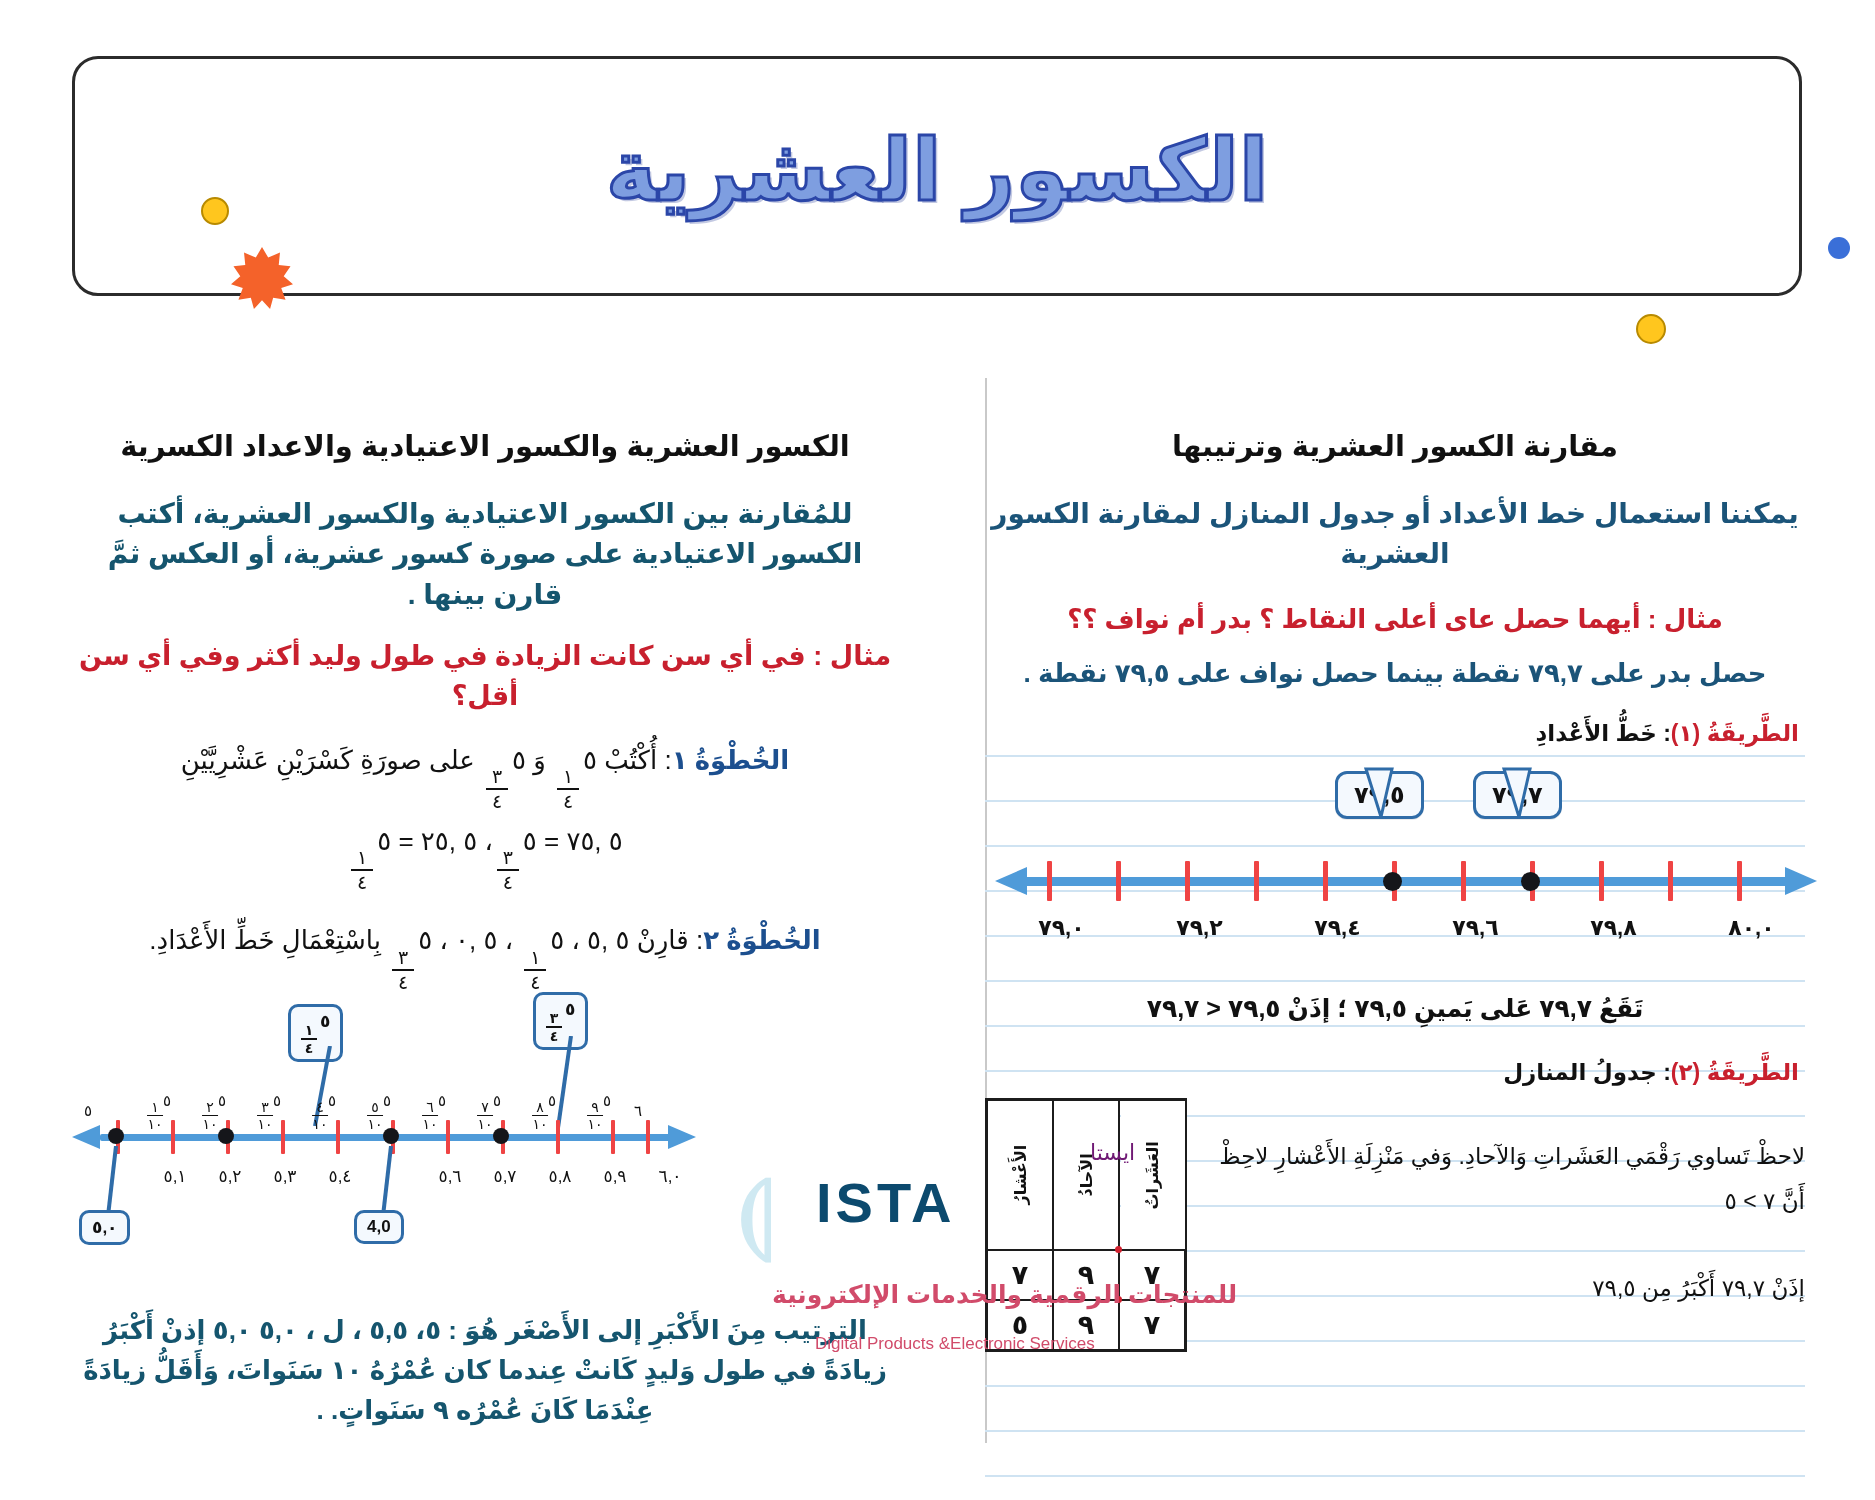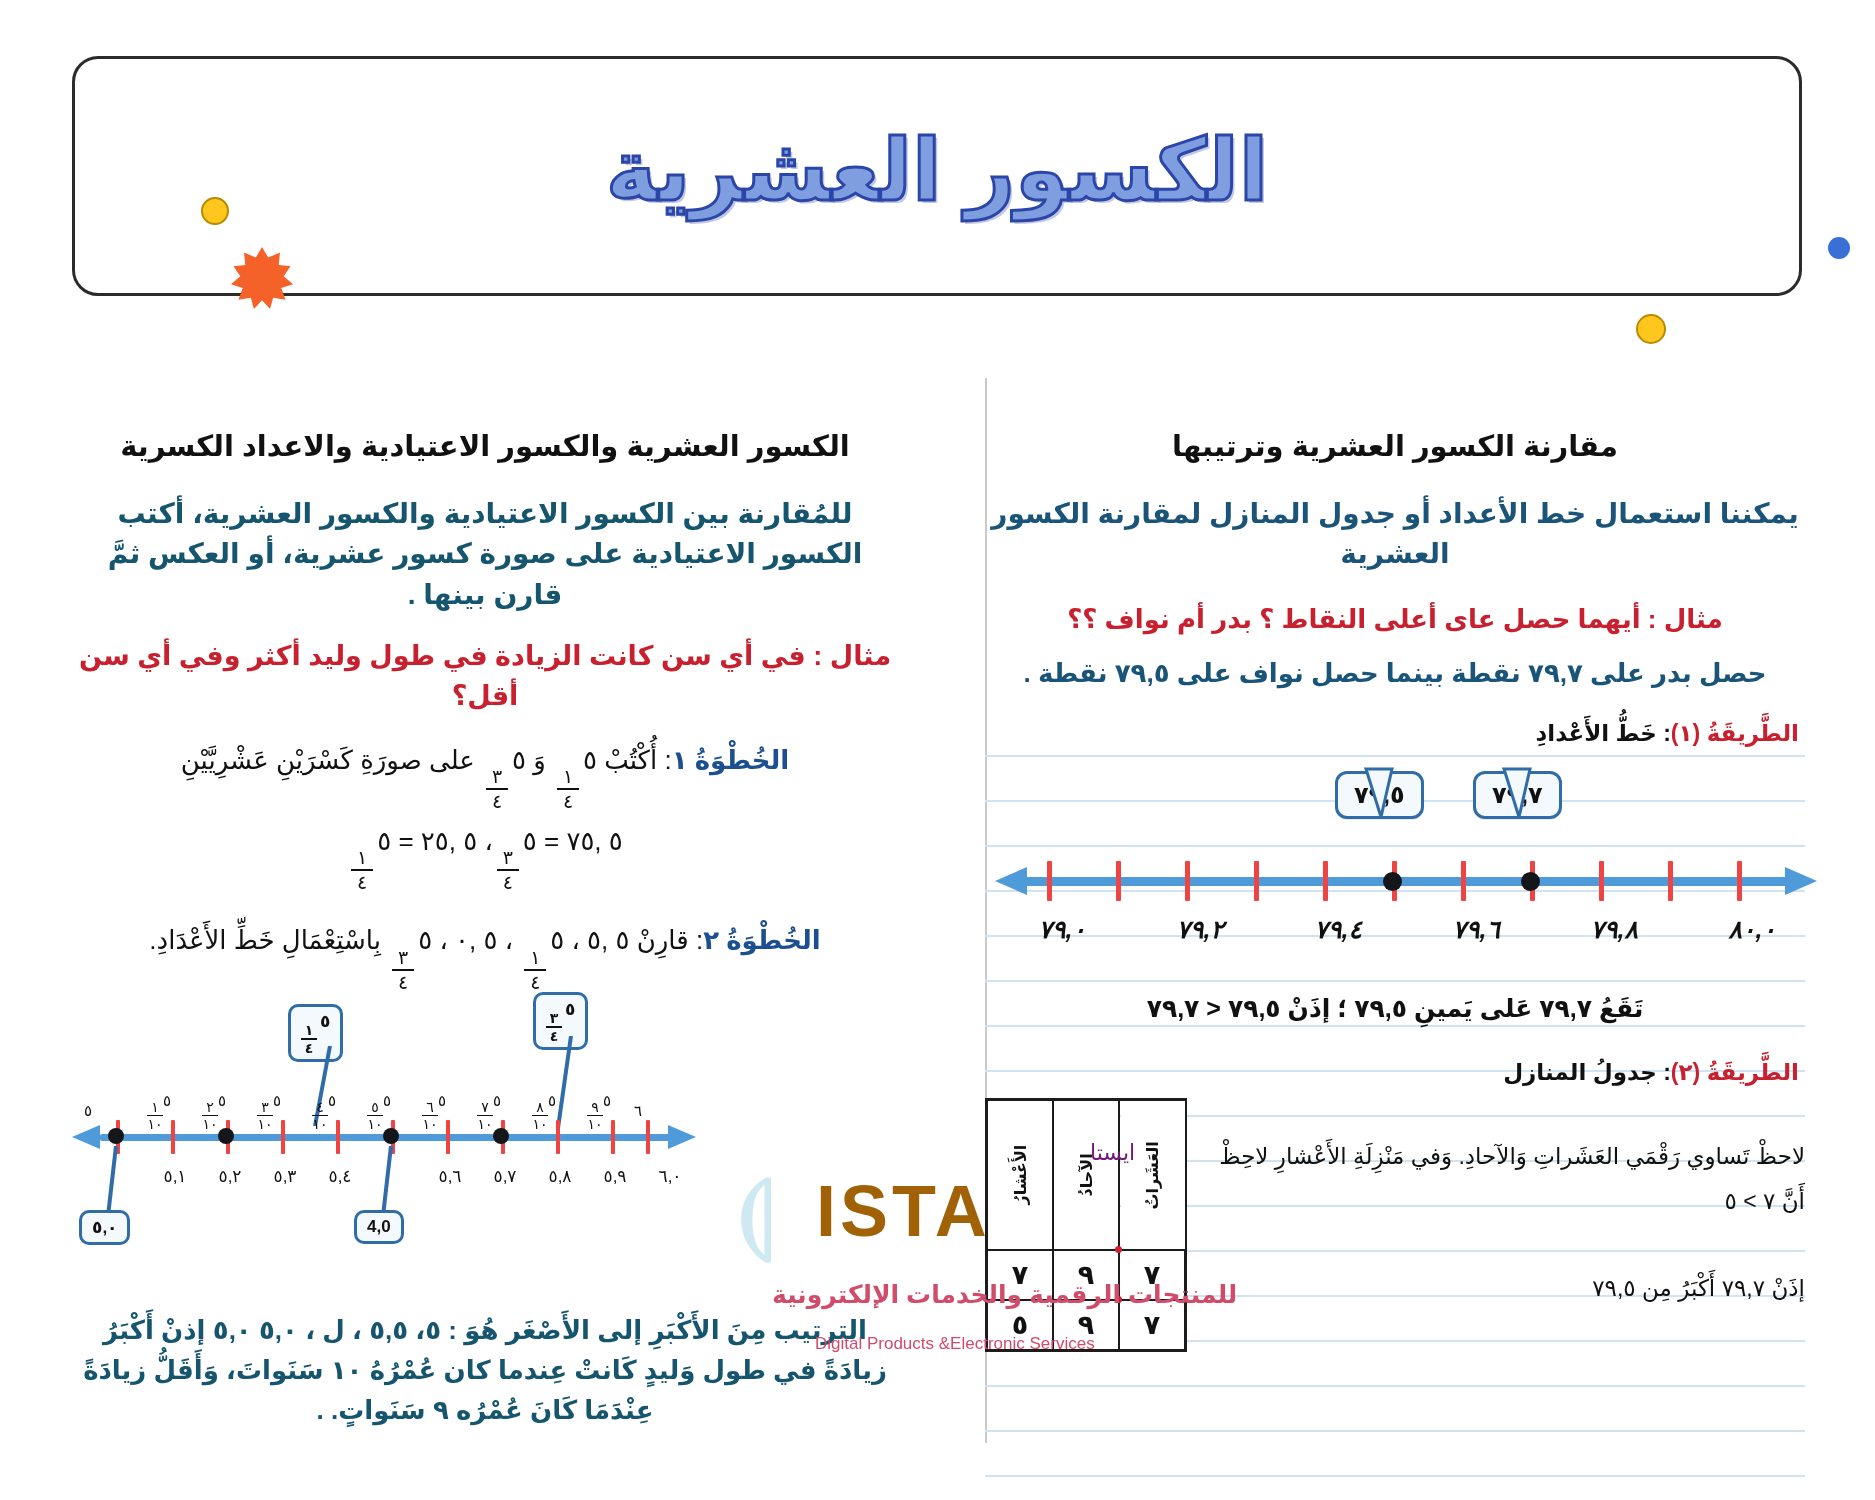--- a/index.html
+++ b/index.html
@@ -68,21 +68,21 @@
   .method-label .m-black{color:#111;}
 
   
   .nl-wrap{position:relative;height:235px;}
   .axis{
     position:absolute;height:9px;background:#4f9bd9;border-radius:2px;
   }
   .arrow-l,.arrow-r{position:absolute;width:0;height:0;}
   .tick{position:absolute;width:5px;background:#ef4444;border-radius:1px;}
   .pt{position:absolute;width:19px;height:19px;border-radius:50%;background:#15161a;}
-  .tl-lab{position:absolute;font-size:25px;color:#111;font-weight:600;white-space:nowrap;transform:translateX(50%);font-style:italic;}
+  .tl-lab{position:absolute;font-size:22px;color:#111;font-weight:600;white-space:nowrap;transform:translateX(50%);}
 
   .callout{
     position:absolute;background:#f4f9fe;border:3px solid #2f6ca8;border-radius:12px;
     font-size:24px;color:#111;font-weight:600;padding:7px 16px;white-space:nowrap;
     box-shadow:0 1px 0 rgba(0,0,0,.08);
   }
   .callout .tail{
     position:absolute;left:50%;transform:translateX(-50%);bottom:-3px;
   }
 
@@ -128,22 +128,22 @@
     position:absolute;background:#f4f9fe;border:3px solid #2f6ca8;border-radius:10px;
     font-size:17px;color:#111;font-weight:600;padding:4px 10px;white-space:nowrap;
   }
 
   
   .wm{
     position:absolute;left:790px;top:1120px;width:470px;height:230px;
     pointer-events:none;user-select:none;
   }
   .wm-text{
-    position:absolute;left:26px;top:50px;font-size:72px;font-weight:bold;
-    color:#a16207;letter-spacing:4px;
+    position:absolute;left:26px;top:50px;font-size:56px;font-weight:bold;
+    color:#0c4a6e;letter-spacing:4px;
   }
   .wm-mark{
     position:absolute;left:-52px;top:36px;font-size:96px;font-weight:bold;color:#cfe9f2;
   }
   .wm-ar{position:absolute;left:-18px;top:160px;font-size:25px;color:#d14b6a;font-weight:bold;white-space:nowrap;}
   .wm-en{position:absolute;left:8px;top:214px;font-size:17px;color:#d14b6a;white-space:nowrap;margin-left:17px;}
   .wm-sm{position:absolute;left:300px;top:20px;font-size:22px;color:#701a75;}
 </style>
 </head>
 <body>

